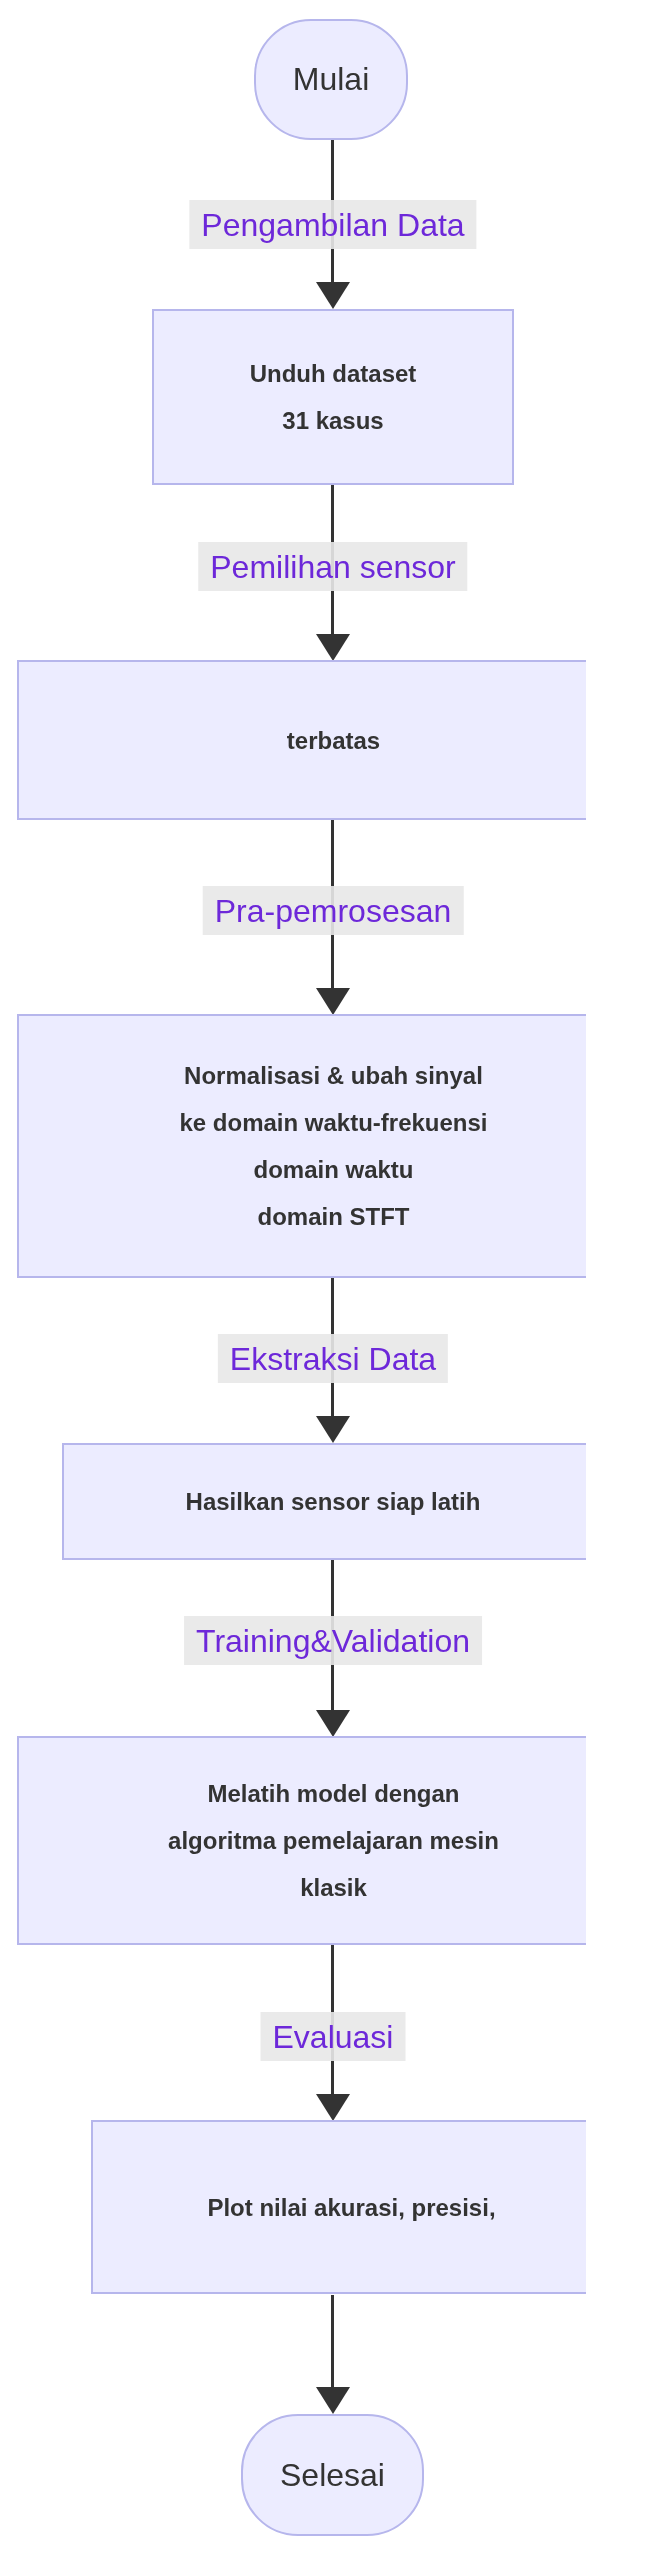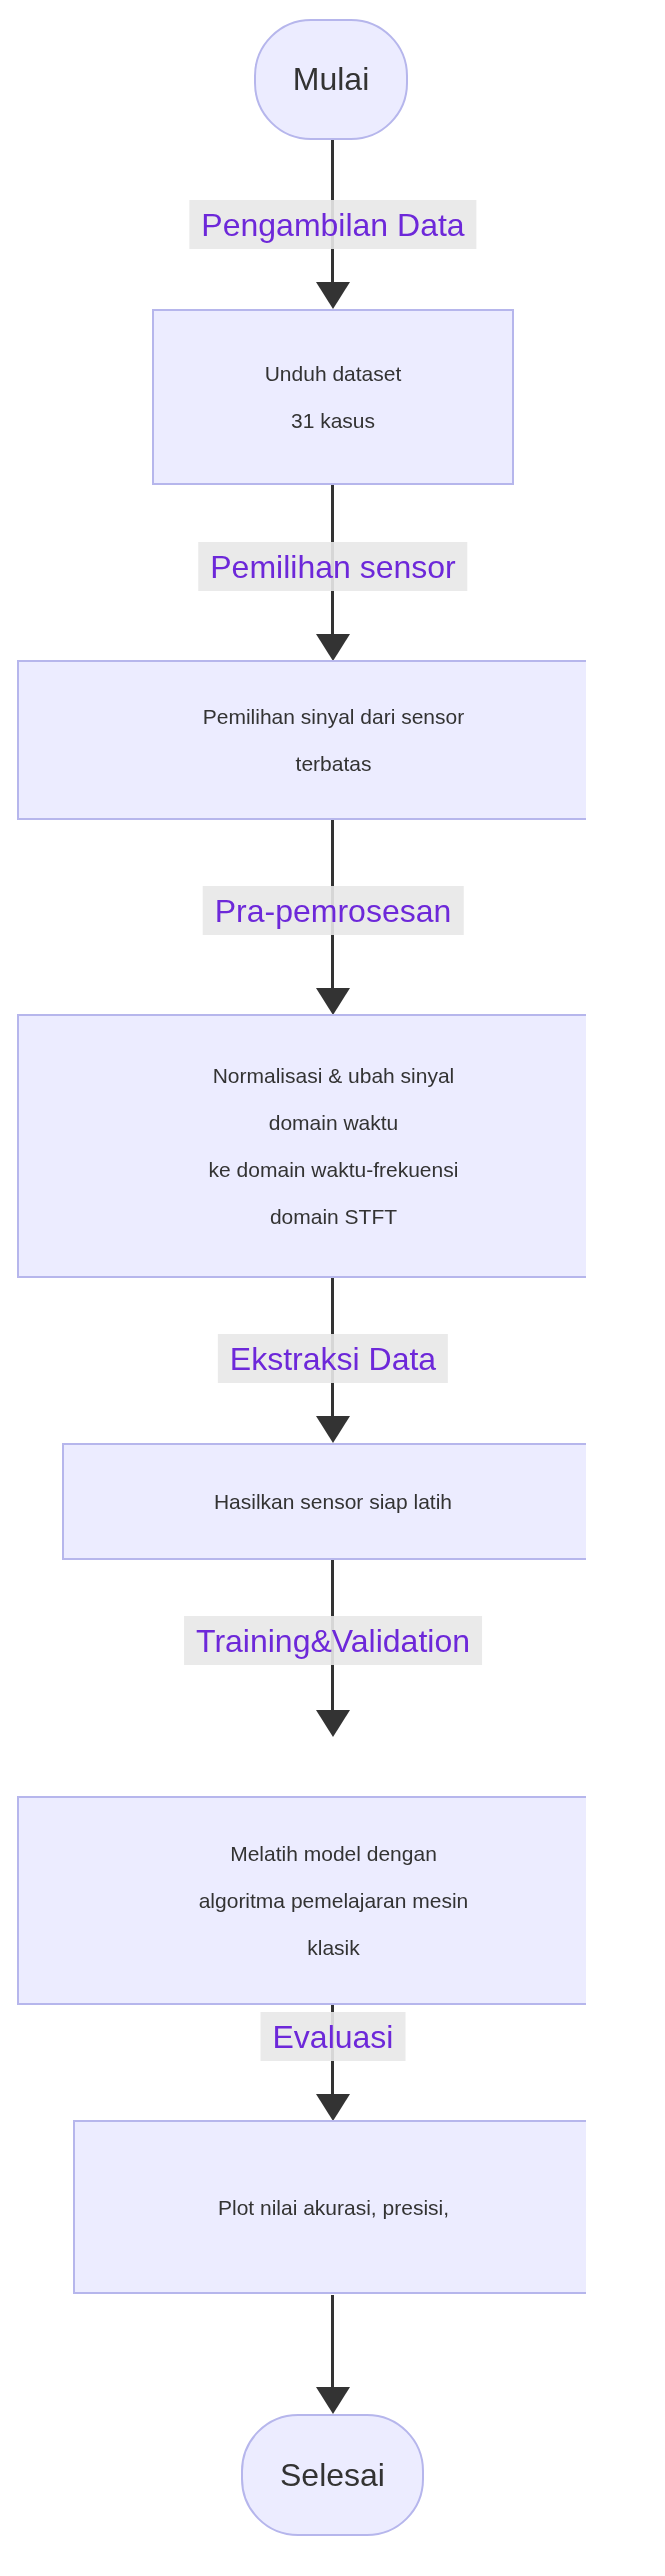--- a/index.html
+++ b/index.html
@@ -48,24 +48,25 @@
   }
   .box {
     position: absolute;
     background: #ECECFF;
     border: 2.7px solid #B6B6EC;
     display: flex;
     flex-direction: column;
     align-items: center;
     justify-content: center;
     text-align: center;
-    font-size: 21px;
+    font-size: 24px;
     line-height: 47px;
     z-index: 3;
     box-sizing: border-box;
+    font-weight: bold;
   }
   .edge-label {
     position: absolute;
     left: 333px;
     transform: translateX(-50%);
     background: rgba(232, 232, 232, 0.9);
     padding: 6.7px 12px;
     font-size: 32px;
     line-height: 36px;
     white-space: nowrap;
@@ -87,58 +88,57 @@
   <div class="box" style="top:309px; left:152px; width:362px; height:176px;">
     <div>Unduh dataset</div>
     <div>31 kasus</div>
   </div>
 
   <div class="vline" style="top:484px; height:150px;"></div>
   <div class="arrowhead" style="top:634px;"></div>
   <div class="edge-label" style="top:542px;">Pemilihan sensor</div>
 
   <div class="box" style="top:660px; left:17px; width:633px; height:160px;">
-    <div>Pemilihan sinyal dari sensor</div>
     <div>terbatas</div>
   </div>
 
   <div class="vline" style="top:820px; height:168px;"></div>
   <div class="arrowhead" style="top:988px;"></div>
   <div class="edge-label" style="top:886px;">Pra-pemrosesan</div>
 
   <div class="box" style="top:1014px; left:17px; width:633px; height:264px;">
     <div>Normalisasi &amp; ubah sinyal</div>
+    <div>ke domain waktu-frekuensi</div>
     <div>domain waktu</div>
-    <div>ke domain waktu-frekuensi</div>
     <div>domain STFT</div>
   </div>
 
   <div class="vline" style="top:1278px; height:139px;"></div>
   <div class="arrowhead" style="top:1416px;"></div>
   <div class="edge-label" style="top:1334px;">Ekstraksi Data</div>
 
   <div class="box" style="top:1443px; left:62px; width:542px; height:117px;">
     <div>Hasilkan sensor siap latih</div>
   </div>
 
   <div class="vline" style="top:1559px; height:151px;"></div>
   <div class="arrowhead" style="top:1710px;"></div>
   <div class="edge-label" style="top:1616px;">Training&amp;Validation</div>
 
-  <div class="box" style="top:1796px; left:17px; width:633px; height:209px;">
+  <div class="box" style="top:1736px; left:17px; width:633px; height:209px;">
     <div>Melatih model dengan</div>
     <div>algoritma pemelajaran mesin</div>
     <div>klasik</div>
   </div>
 
   <div class="vline" style="top:1945px; height:149px;"></div>
   <div class="arrowhead" style="top:2094px;"></div>
   <div class="edge-label" style="top:2012px;">Evaluasi</div>
 
-  <div class="box" style="top:2120px; left:73px; width:521px; height:174px;">
+  <div class="box" style="top:2120px; left:91px; width:521px; height:174px;">
     <div>Plot nilai akurasi, presisi,</div>
   </div>
 
   <div class="vline" style="top:2295px; height:94px;"></div>
   <div class="arrowhead" style="top:2387px;"></div>
 
   <div class="stadium" style="top:2414px; left:241px; width:183px; height:122px;">Selesai</div>
 
 </div>
 

